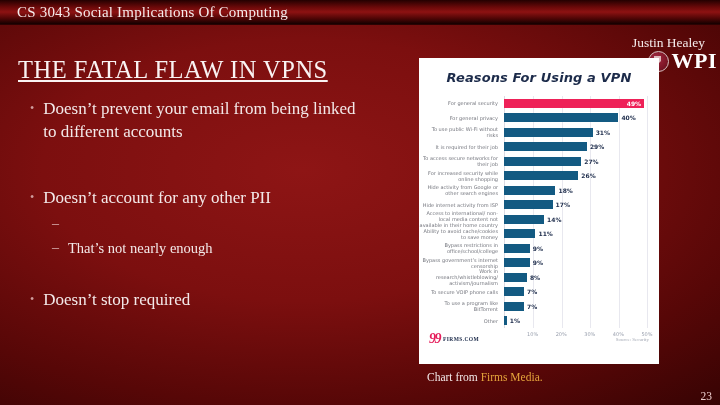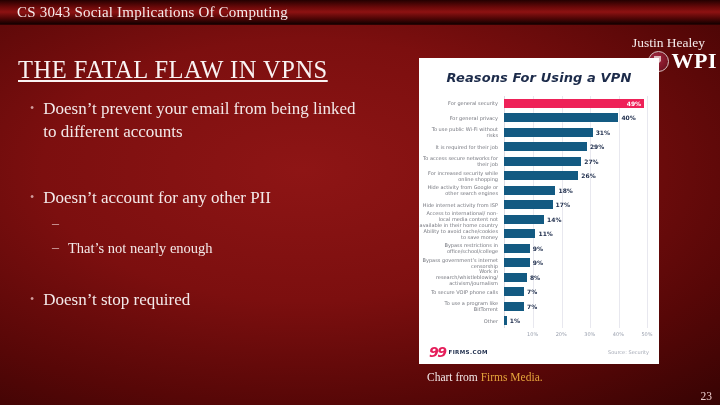--- a/index.html
+++ b/index.html
@@ -62,22 +62,22 @@
   .clbl{flex:none; width:79px; padding-right:6px; text-align:right;
     font-size:5px; line-height:1.2; color:#74767e;}
   .carea{flex:1; position:relative; display:flex; align-items:center; height:100%;}
   .cbar{height:9px; position:relative; flex:none;}
   .cpct{font-size:6px; font-weight:bold; color:#1c2b4a; margin-left:3px; white-space:nowrap;}
   .cpct.inside{position:absolute; right:3px; top:50%; transform:translateY(-50%);
     margin:0; color:#ffffff;}
   .ticks{position:absolute; top:273px; left:85px; right:12px; height:8px;
     font-size:5px; color:#9aa0ae;}
   .ticks span{position:absolute; width:20px; text-align:center; transform:translateX(-10px);}
-  .panel-footer{position:absolute; left:10px; right:10px; bottom:5px;
-    display:flex; justify-content:space-between; align-items:center;}
+  .panel-footer{position:absolute; left:10px; right:10px; bottom:18px;
+    display:flex; justify-content:space-between; align-items:center;font-family:Liberation Serif, serif;}
   .brand{display:flex; align-items:center;}
   .brand-mark{font-style:italic; font-weight:900; font-size:14px; color:#e51e5b;
     letter-spacing:-1.5px; line-height:1;}
   .brand-name{font-size:5.5px; font-weight:bold; color:#1c2b4a; letter-spacing:.4px; margin-left:3px;}
   .source{font-size:5px; color:#a3a8b4;}
   
   .caption{position:absolute; left:427px; top:371px; font-size:11.5px; color:#f3e9e9;}
   .caption a{color:#e5a43c; cursor:pointer;text-align:center;}
   .copyright{position:absolute; left:8px; bottom:3px; font-size:11.5px; color:#f0dede;}
   .page-number{position:absolute; right:8px; bottom:3px; font-size:11.5px; color:#eccece;}

